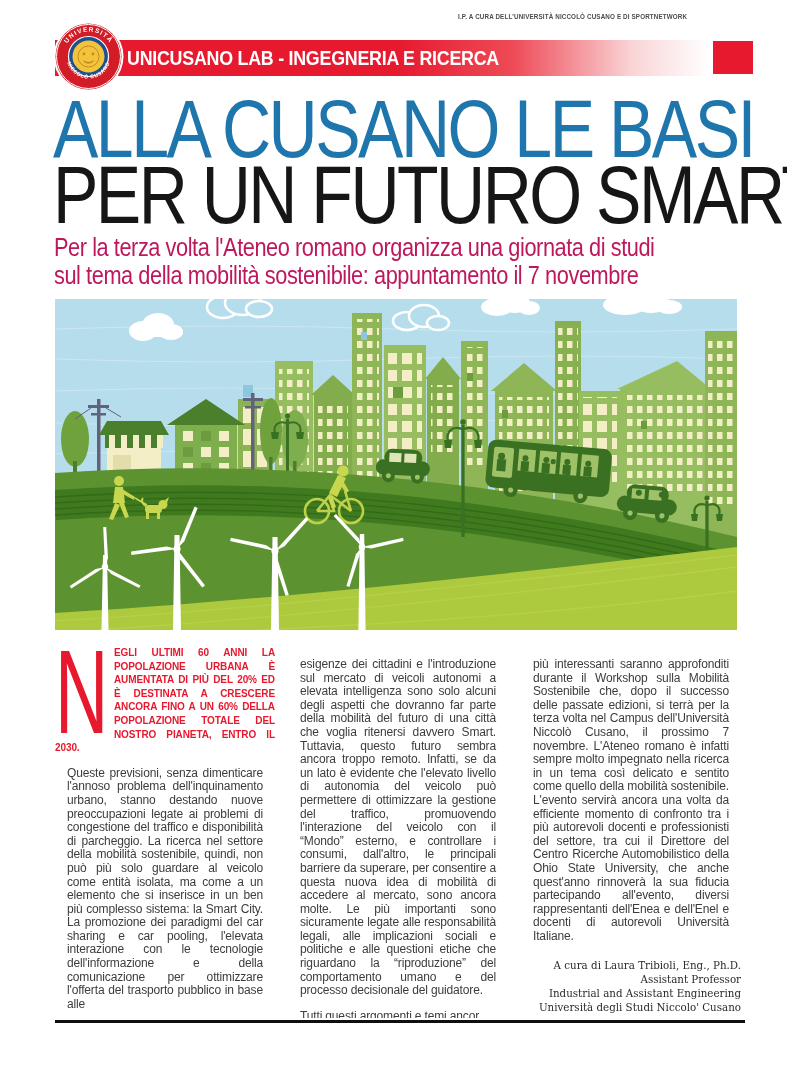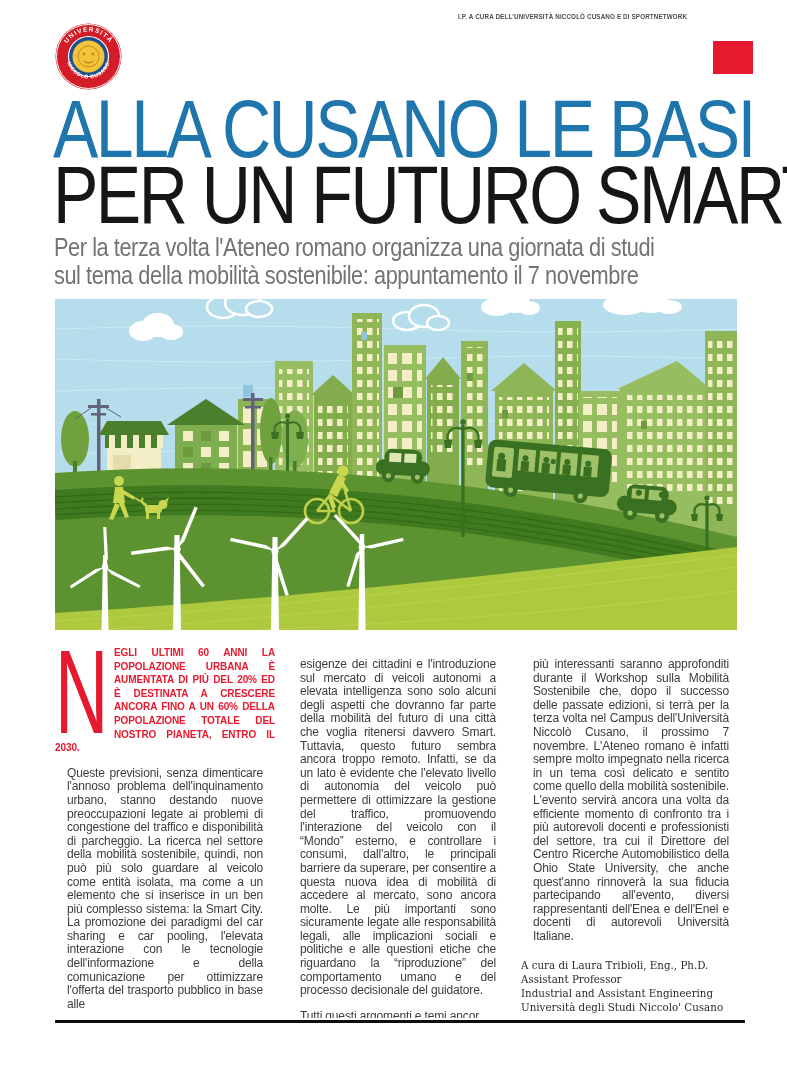--- a/index.html
+++ b/index.html
@@ -24,44 +24,47 @@
     color:#4c4c4c;letter-spacing:.15px;transform:scaleX(.95);transform-origin:left center;white-space:nowrap;}
   .red-block{position:absolute;left:713px;top:41px;width:40px;height:33px;background:var(--red);}
   .logo{position:absolute;left:53px;top:21px;width:71px;height:71px;}
 
   
   .headline{position:absolute;left:53px;top:96px;white-space:nowrap;}
   .headline .l1,.headline .l2{display:block;font-size:81px;line-height:66px;font-weight:400;
     letter-spacing:-3px;transform:scaleX(.84);transform-origin:left center;}
   .headline .l1{color:var(--blue);}
   .headline .l2{color:var(--ink);}
-  .subtitle{position:absolute;left:54px;top:233px;color:#737373;}
+  .subtitle{position:absolute;left:54px;top:233px;color:#be185d;}
   .subtitle div{font-size:25px;line-height:28px;letter-spacing:-0.5px;
     transform:scaleX(.87);transform-origin:left center;white-space:nowrap;}
 
   
   .art{position:absolute;left:55px;top:299px;width:682px;height:331px;overflow:hidden;}
 
   
   .cols{position:absolute;left:55px;top:646px;width:686px;height:372px;display:flex;gap:13px;}
   .col{width:220px;font-size:12px;line-height:13.6px;color:var(--body);text-align:justify;
     letter-spacing:-0.15px;overflow:hidden;}
   .dropcap{float:left;color:var(--red);font-size:119px;line-height:88px;height:88px;width:53px;
     transform:scaleX(.62);transform-origin:left top;margin-right:6px;margin-top:2px;}
   .lead{color:var(--red);font-weight:bold;font-size:10px;line-height:13.6px;letter-spacing:-0.1px;}
   .col p{margin:12px;}
   .byline{margin-top:16px;font-family:"DejaVu Serif",serif;font-size:10.3px;line-height:13.8px;
-    color:#2a2a2a;text-align:left;letter-spacing:0;}
+    color:#2a2a2a;text-align:right;letter-spacing:0;}
   .rule{position:absolute;left:55px;top:1020px;width:690px;height:3px;background:#0e0e0e;}
 </style>
 </head>
 <body>
 
 <div class="page">
 
+  <div class="topbar">
+    <div class="kicker">UNICUSANO LAB - INGEGNERIA E RICERCA</div>
+  </div>
   <div class="credit">I.P. A CURA DELL'UNIVERSITÀ NICCOLÒ CUSANO E DI SPORTNETWORK</div>
   <div class="red-block"></div>
 
   <svg class="logo" viewBox="0 0 71 71">
     <defs>
       <path id="arcTop" d="M 10.5,35.5 A 25,25 0 0 1 60.5,35.5"></path>
       <path id="arcBot" d="M 13.5,35.5 A 22,22 0 0 0 57.5,35.5"></path>
     </defs>
     <circle cx="35.5" cy="35.5" r="35" fill="#fff"></circle>
     <circle cx="35.5" cy="35.5" r="33" fill="#d21d28"></circle>

